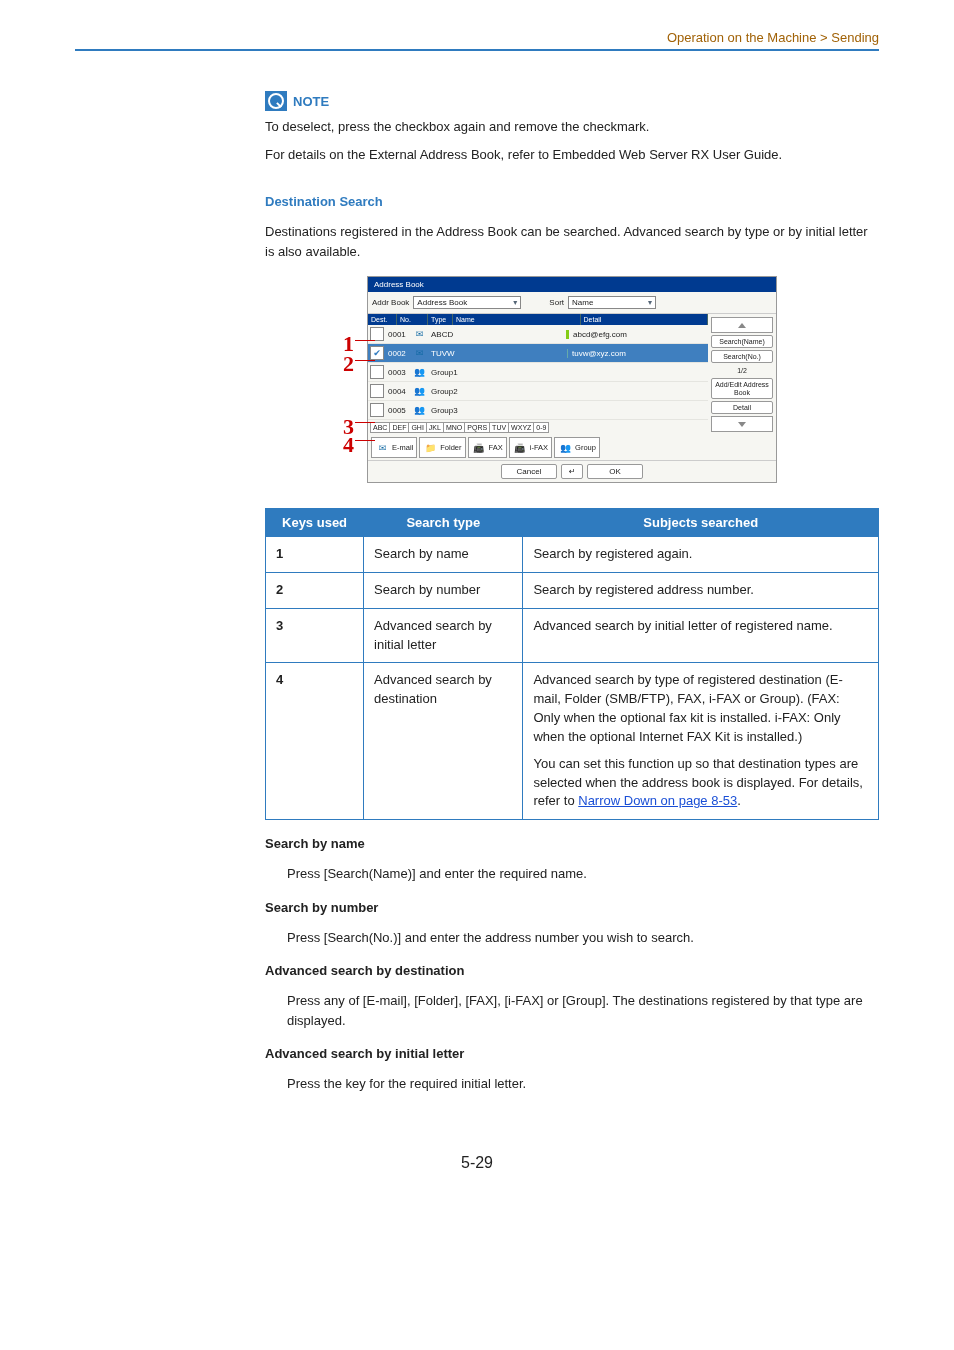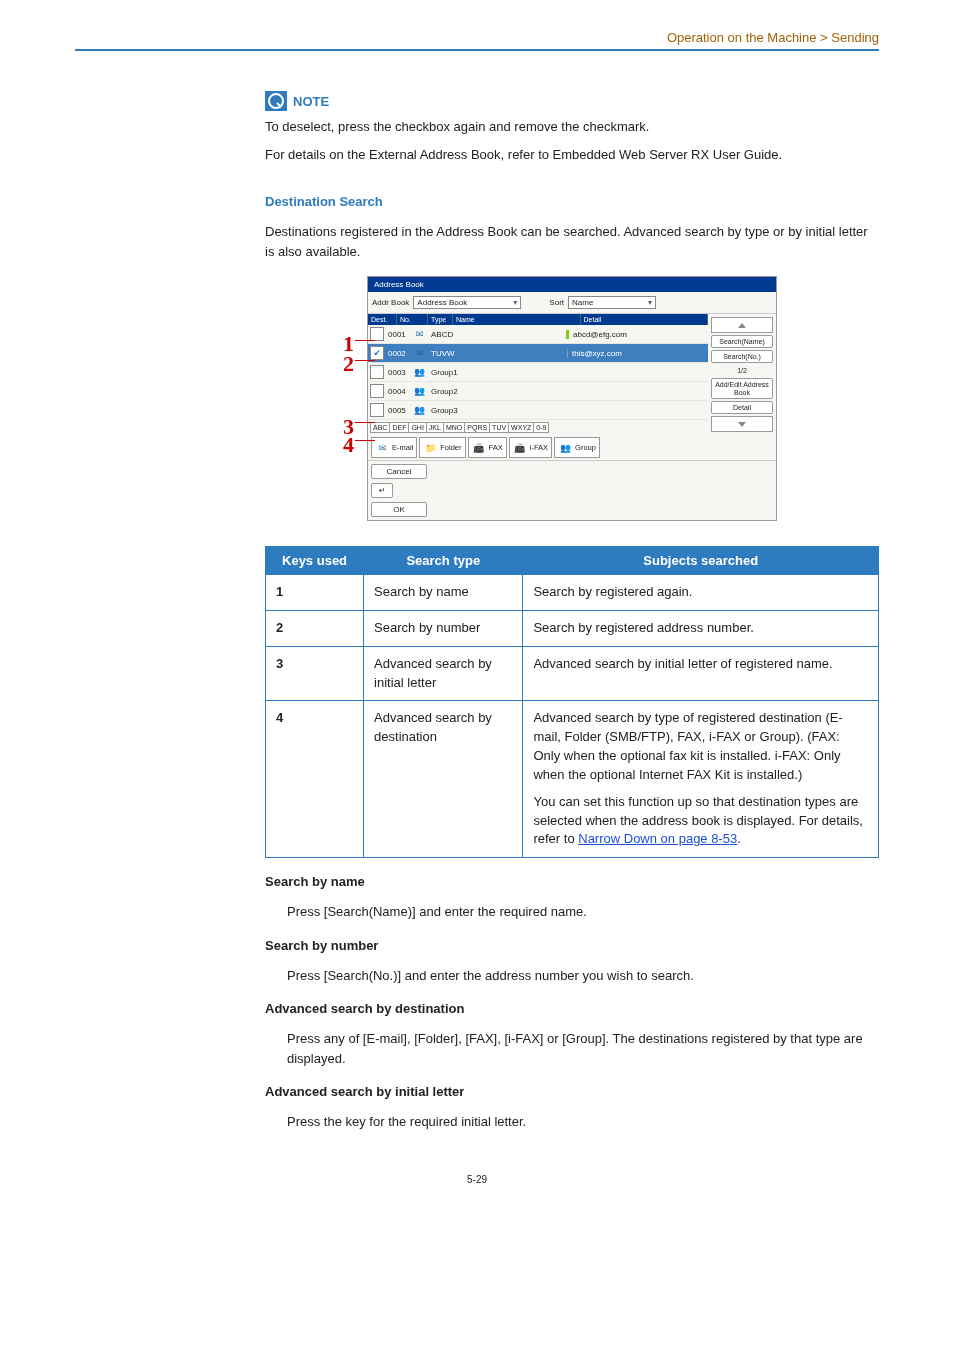--- a/index.html
+++ b/index.html
@@ -47,31 +47,31 @@
   .ico { width:13px; height:13px; margin:1px; display:inline-flex; align-items:center; justify-content:center; font-size:9px; }
   .ico.mail { color:#1169a3; }
   .ico.grp { color:#f90; }
   .mock-right { width:62px; padding:3px; font-size:7px; display:flex; flex-direction:column; gap:2px; }
   .btn { border:1px solid #999; background:#fff; padding:2px 2px; text-align:center; border-radius:2px; }
   .nav { border:1px solid #999; height:14px; background:#fff; display:flex; align-items:center; justify-content:center; color:#888; }
   .letters { display:flex; flex-wrap:wrap; padding:2px; gap:0; }
   .letters span { border:1px solid #999; background:#fff; font-size:7px; padding:1px 2px; margin-right:-1px; }
   .filters { display:flex; gap:2px; padding:2px 3px; align-items:center; }
   .filters .fbtn { border:1px solid #999; background:#fff; padding:2px 3px; font-size:7.5px; display:flex; align-items:center; gap:2px; }
-  .footer { display:flex; justify-content:center; gap:4px; padding:3px; border-top:1px solid #ccc;flex-direction:column; }
+  .footer { display:flex; justify-content:center; gap:4px; padding:3px; border-top:1px solid #ccc; }
   .call-line { position:absolute; height:1px; background:#c00; }
   table.keys { border-collapse:collapse; width:100%; margin-top:6px; }
   table.keys th { background:#2f7bbf; color:#fff; font-size:13px; padding:6px 8px; border:1px solid #2f7bbf; font-weight:bold; }
   table.keys td { border:1px solid #2f7bbf; padding:8px 10px; vertical-align:top; font-size:13px; line-height:1.45; }
   .kbold { font-weight:bold; }
   .para-after { margin:14px 0 18px 20px; }
   h4 { font-size:13px; margin:16px 0 6px 0; }
   .indent { margin-left:22px; }
   a.link { color:#1a4fd6; text-decoration:underline; }
-  .page-num { text-align:center; margin-top:42px; font-size:10px; }
+  .page-num { text-align:center; margin-top:60px; font-size:16px; }
   .arrow-icon { width: 0; height: 0; border-left: 4px solid transparent; border-right: 4px solid transparent; }
   .arrow-up { border-bottom: 5px solid #888; }
   .arrow-down { border-top: 5px solid #888; }
 </style>
 </head>
 <body>
 
 <div class="page">
   <div class="breadcrumb">Operation on the Machine &gt; Sending</div>
   <div class="hr-top"></div>
@@ -134,21 +134,21 @@
                   <span style="width:24px; padding-left:2px;">0001</span>
                   <span class="ico mail">✉</span>
                   <span style="flex:1; padding-left:4px;">ABCD</span>
                   <span style="flex:1; border-left:3px solid #84cc16; padding-left:4px;">abcd@efg.com</span>
                 </div>
                 <div class="row sel2">
                   <span class="chk">✔</span>
                   <span style="width:24px; padding-left:2px;">0002</span>
                   <span class="ico mail">✉</span>
                   <span style="flex:1; padding-left:4px;">TUVW</span>
-                  <span style="flex:1; border-left:1px solid #6aa; padding-left:4px;">this@xyz.com</span>
+                  <span style="flex:1; border-left:1px solid #6aa; padding-left:4px;">tuvw@xyz.com</span>
                 </div>
                 <div class="row">
                   <span class="chk"></span>
                   <span style="width:24px; padding-left:2px;">0003</span>
                   <span class="ico grp">👥</span>
                   <span style="flex:1; padding-left:4px;">Group1</span>
                   <span style="flex:1; border-left:1px solid #ddd; padding-left:4px;"></span>
                 </div>
                 <div class="row">
                   <span class="chk"></span>

